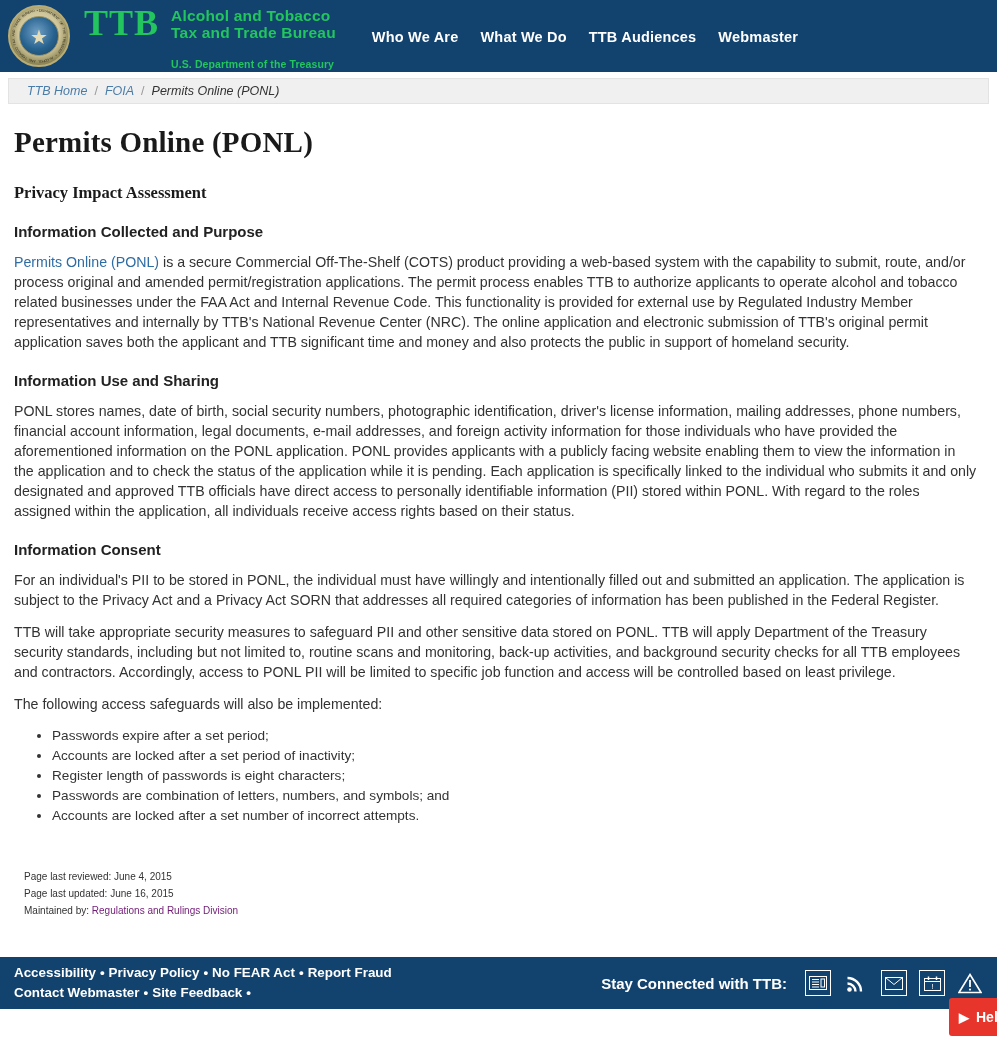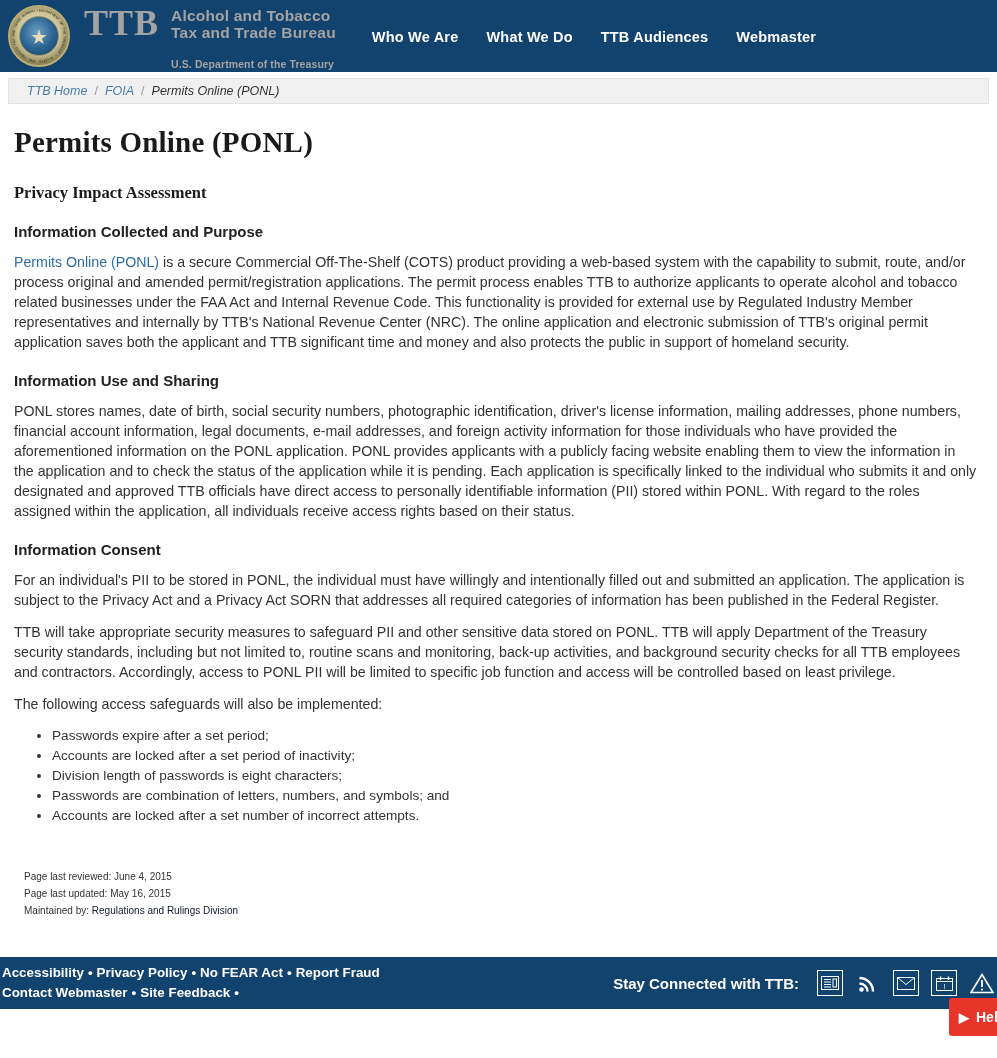--- a/index.html
+++ b/index.html
@@ -55,21 +55,21 @@
     left: 50%; top: 52%;
     transform: translate(-50%, -50%);
     color: #e4dcb4;
     font-size: 20px;
     line-height: 1;
   }
   .brand {
     display: flex;
     align-items: flex-start;
     margin-left: 14px;
-    color: #a3a3a3;
+    color: #22c55e;
   }
   .ttb-logo {
     font-family: "Liberation Serif", serif;
     font-size: 36px;
     font-weight: bold;
     letter-spacing: 1px;
     line-height: 36px;
     margin-top: 2px;
   }
   .brand-text { margin-left: 12px; margin-top: 4px; }
@@ -82,21 +82,21 @@
   .brand-sub {
     font-size: 10.5px;
     font-weight: bold;
     margin-top: 17px;
     letter-spacing: .1px;
   }
   .nav {
     display: flex;
     margin-left: 36px;
     margin-top: 2px;
-    gap: 28px;
+    gap: 22px;
   }
   .nav a {
     color: #ffffff;
     font-size: 14.5px;
     font-weight: bold;
     text-decoration: none;
     letter-spacing: .2px;
   }
   .right-block {
     position: absolute;
@@ -205,33 +205,33 @@
     color: #333;
     margin-bottom: 0;
   }
   .meta {
     margin-top: 42px;
     padding-left: 10px;
     font-size: 10px;
     line-height: 17px;
     color: #333;
   }
-  .meta a { color: #0f172a; text-decoration: none; }
+  .meta a { color: #701a75; text-decoration: none; }
 
   
   .footer {
     position: absolute;
     left: 0; right: 0;
     top: 957px;
     height: 52px;
     background: #12426e;
     color: #ffffff;
     display: flex;
     align-items: center;
-    padding: 0 2px;
+    padding: 0 14px;
   }
   .footer-links {
     font-size: 13.4px;
     font-weight: bold;
     line-height: 20px;
   }
   .footer-links a {
     color: #ffffff;
     text-decoration: none;
   }
@@ -403,28 +403,28 @@
 
   <h3 class="section">Information Consent</h3>
   <p class="body">For an individual's PII to be stored in PONL, the individual must have willingly and intentionally filled out and submitted an application. The application is subject to the Privacy Act and a Privacy Act SORN that addresses all required categories of information has been published in the Federal Register.</p>
 
   <p class="body">TTB will take appropriate security measures to safeguard PII and other sensitive data stored on PONL. TTB will apply Department of the Treasury security standards, including but not limited to, routine scans and monitoring, back-up activities, and background security checks for all TTB employees and contractors. Accordingly, access to PONL PII will be limited to specific job function and access will be controlled based on least privilege.</p>
 
   <p class="body">The following access safeguards will also be implemented:</p>
   <ul class="safeguards">
     <li>Passwords expire after a set period;</li>
     <li>Accounts are locked after a set period of inactivity;</li>
-    <li>Division length of passwords is eight characters;</li>
+    <li>Register length of passwords is eight characters;</li>
     <li>Passwords are combination of letters, numbers, and symbols; and</li>
     <li>Accounts are locked after a set number of incorrect attempts.</li>
   </ul>
 
   <div class="meta">
     <div>Page last reviewed: June 4, 2015</div>
-    <div>Page last updated: May 16, 2015</div>
+    <div>Page last updated: June 16, 2015</div>
     <div><span>Maintained by: </span><a href="#">Regulations and Rulings Division</a></div>
   </div>
 </div>
 
 <div class="footer">
   <div class="footer-links">
     <div>
       <a href="#">Accessibility</a><span class="bullet">•</span><a href="#">Privacy Policy</a><span class="bullet">•</span><a href="#">No FEAR Act</a><span class="bullet">•</span><a href="#">Report Fraud</a>
     </div>
     <div>

